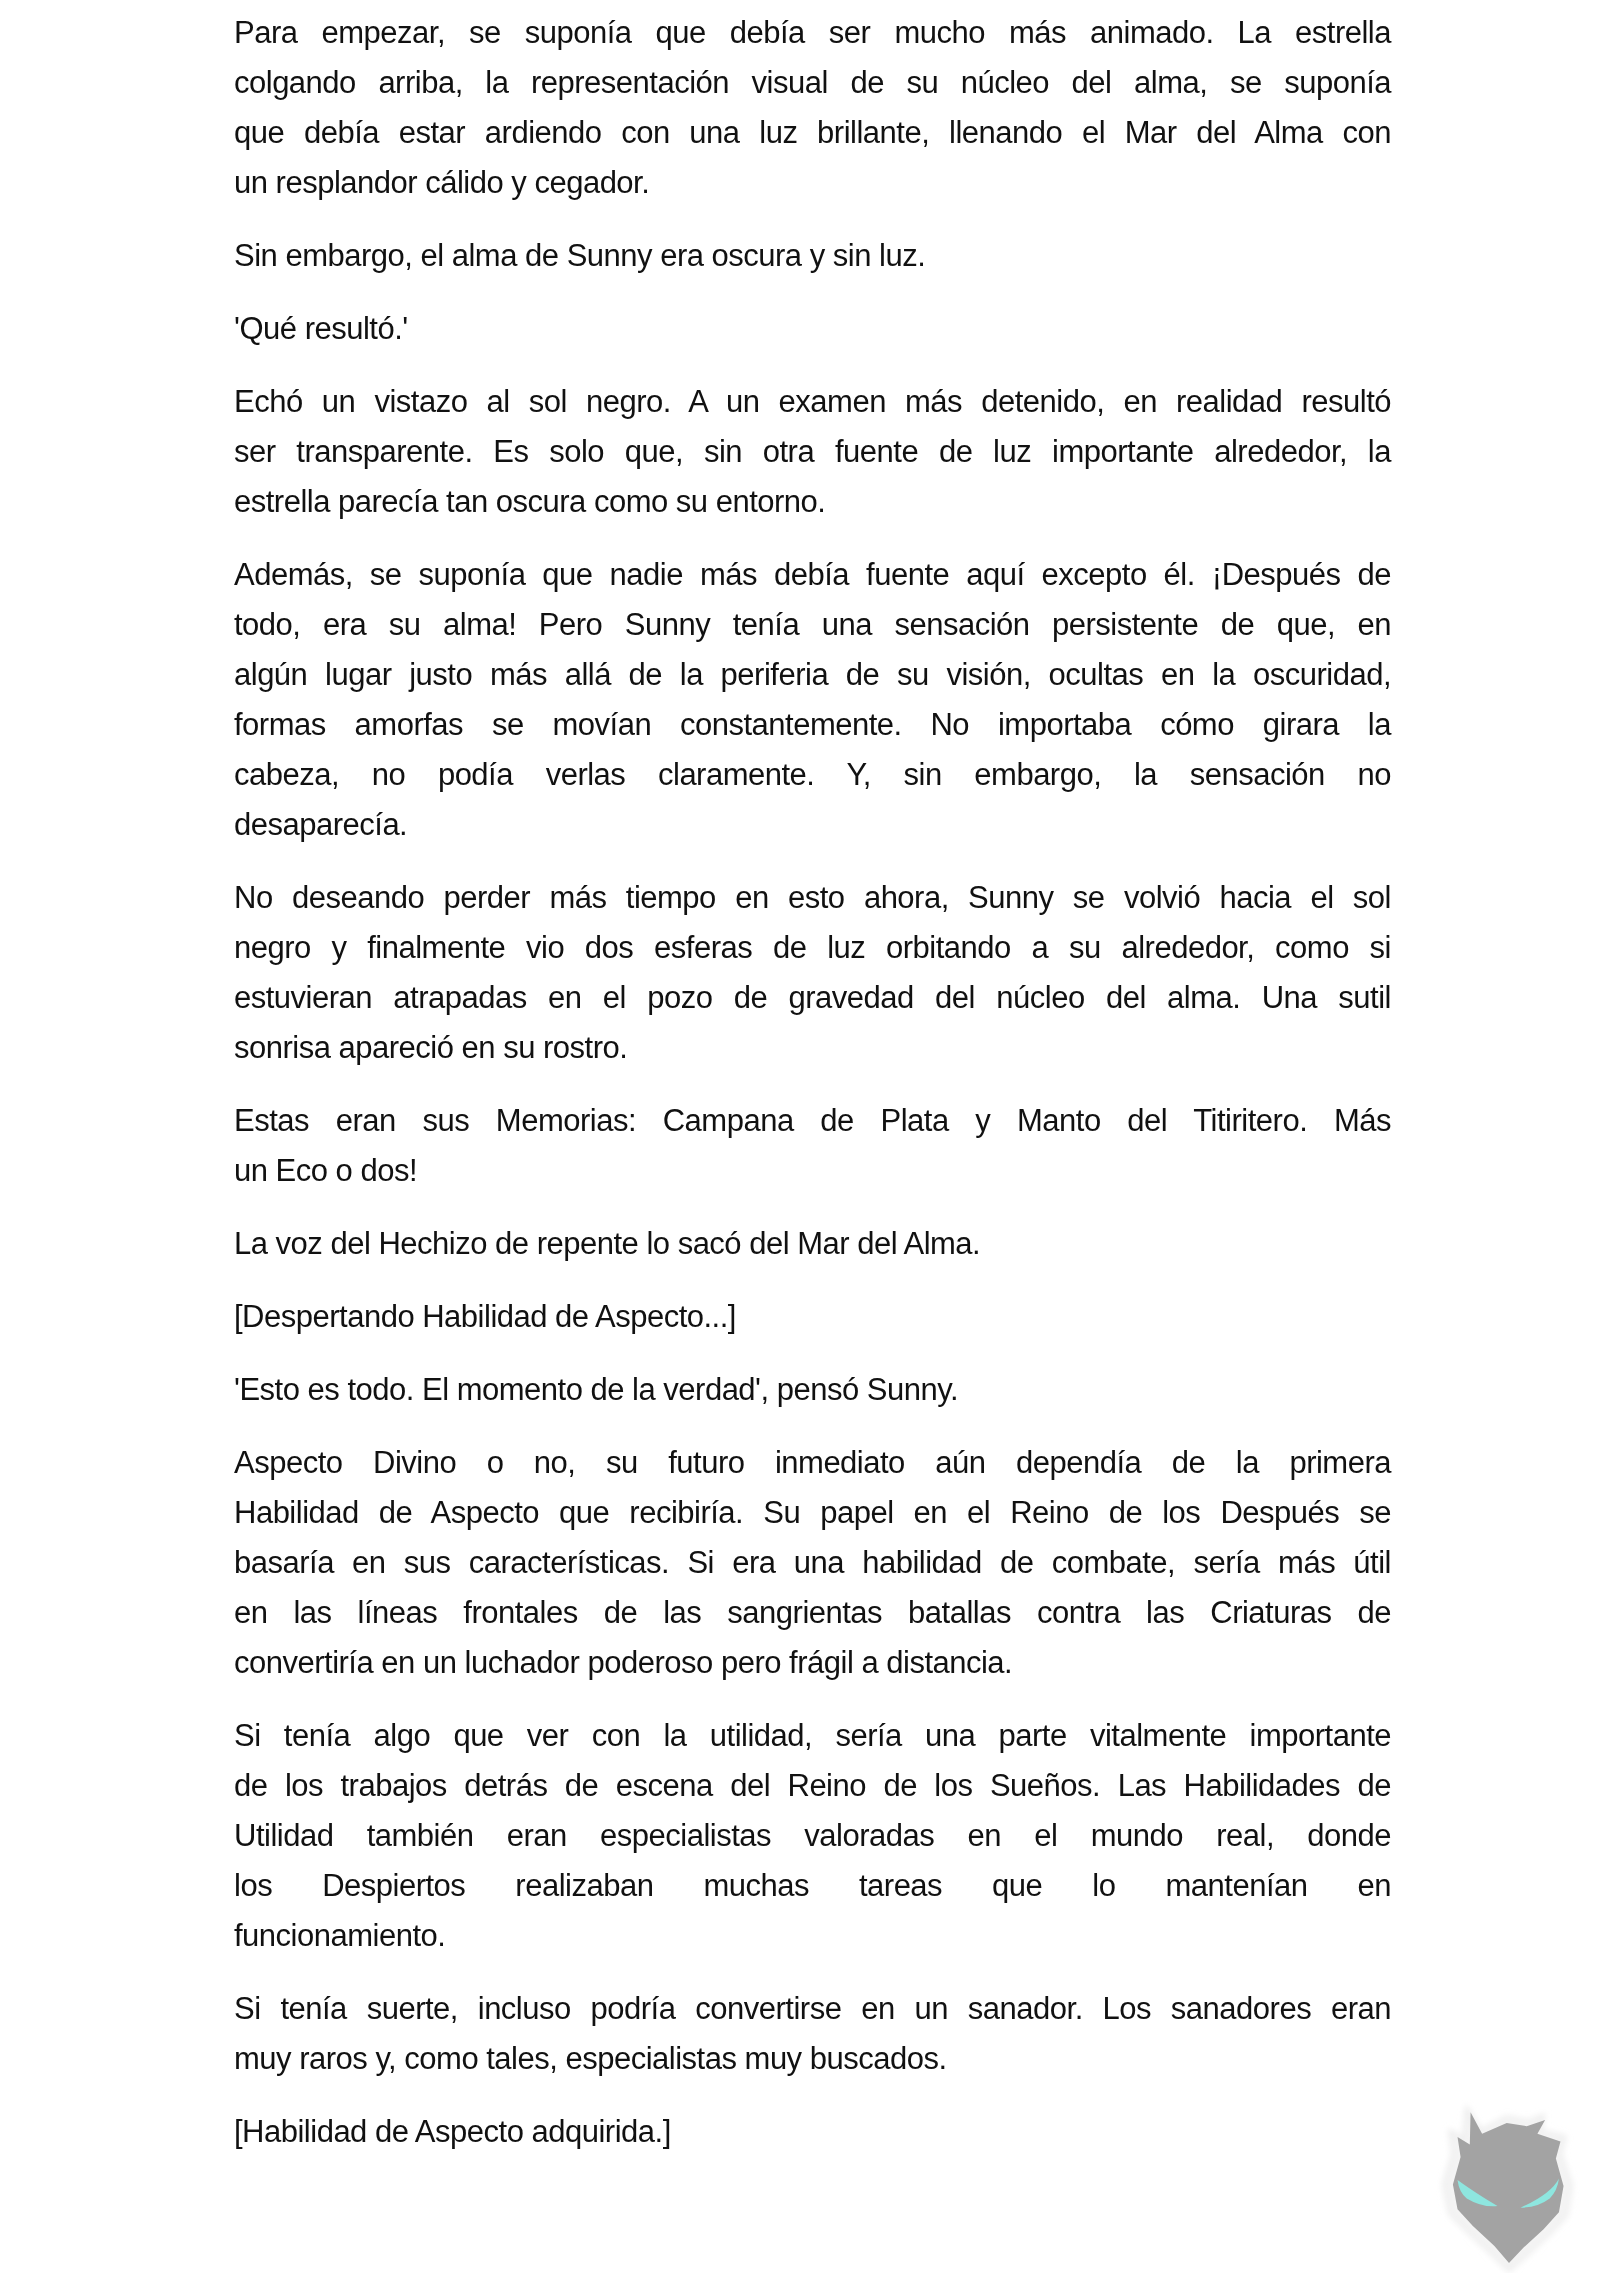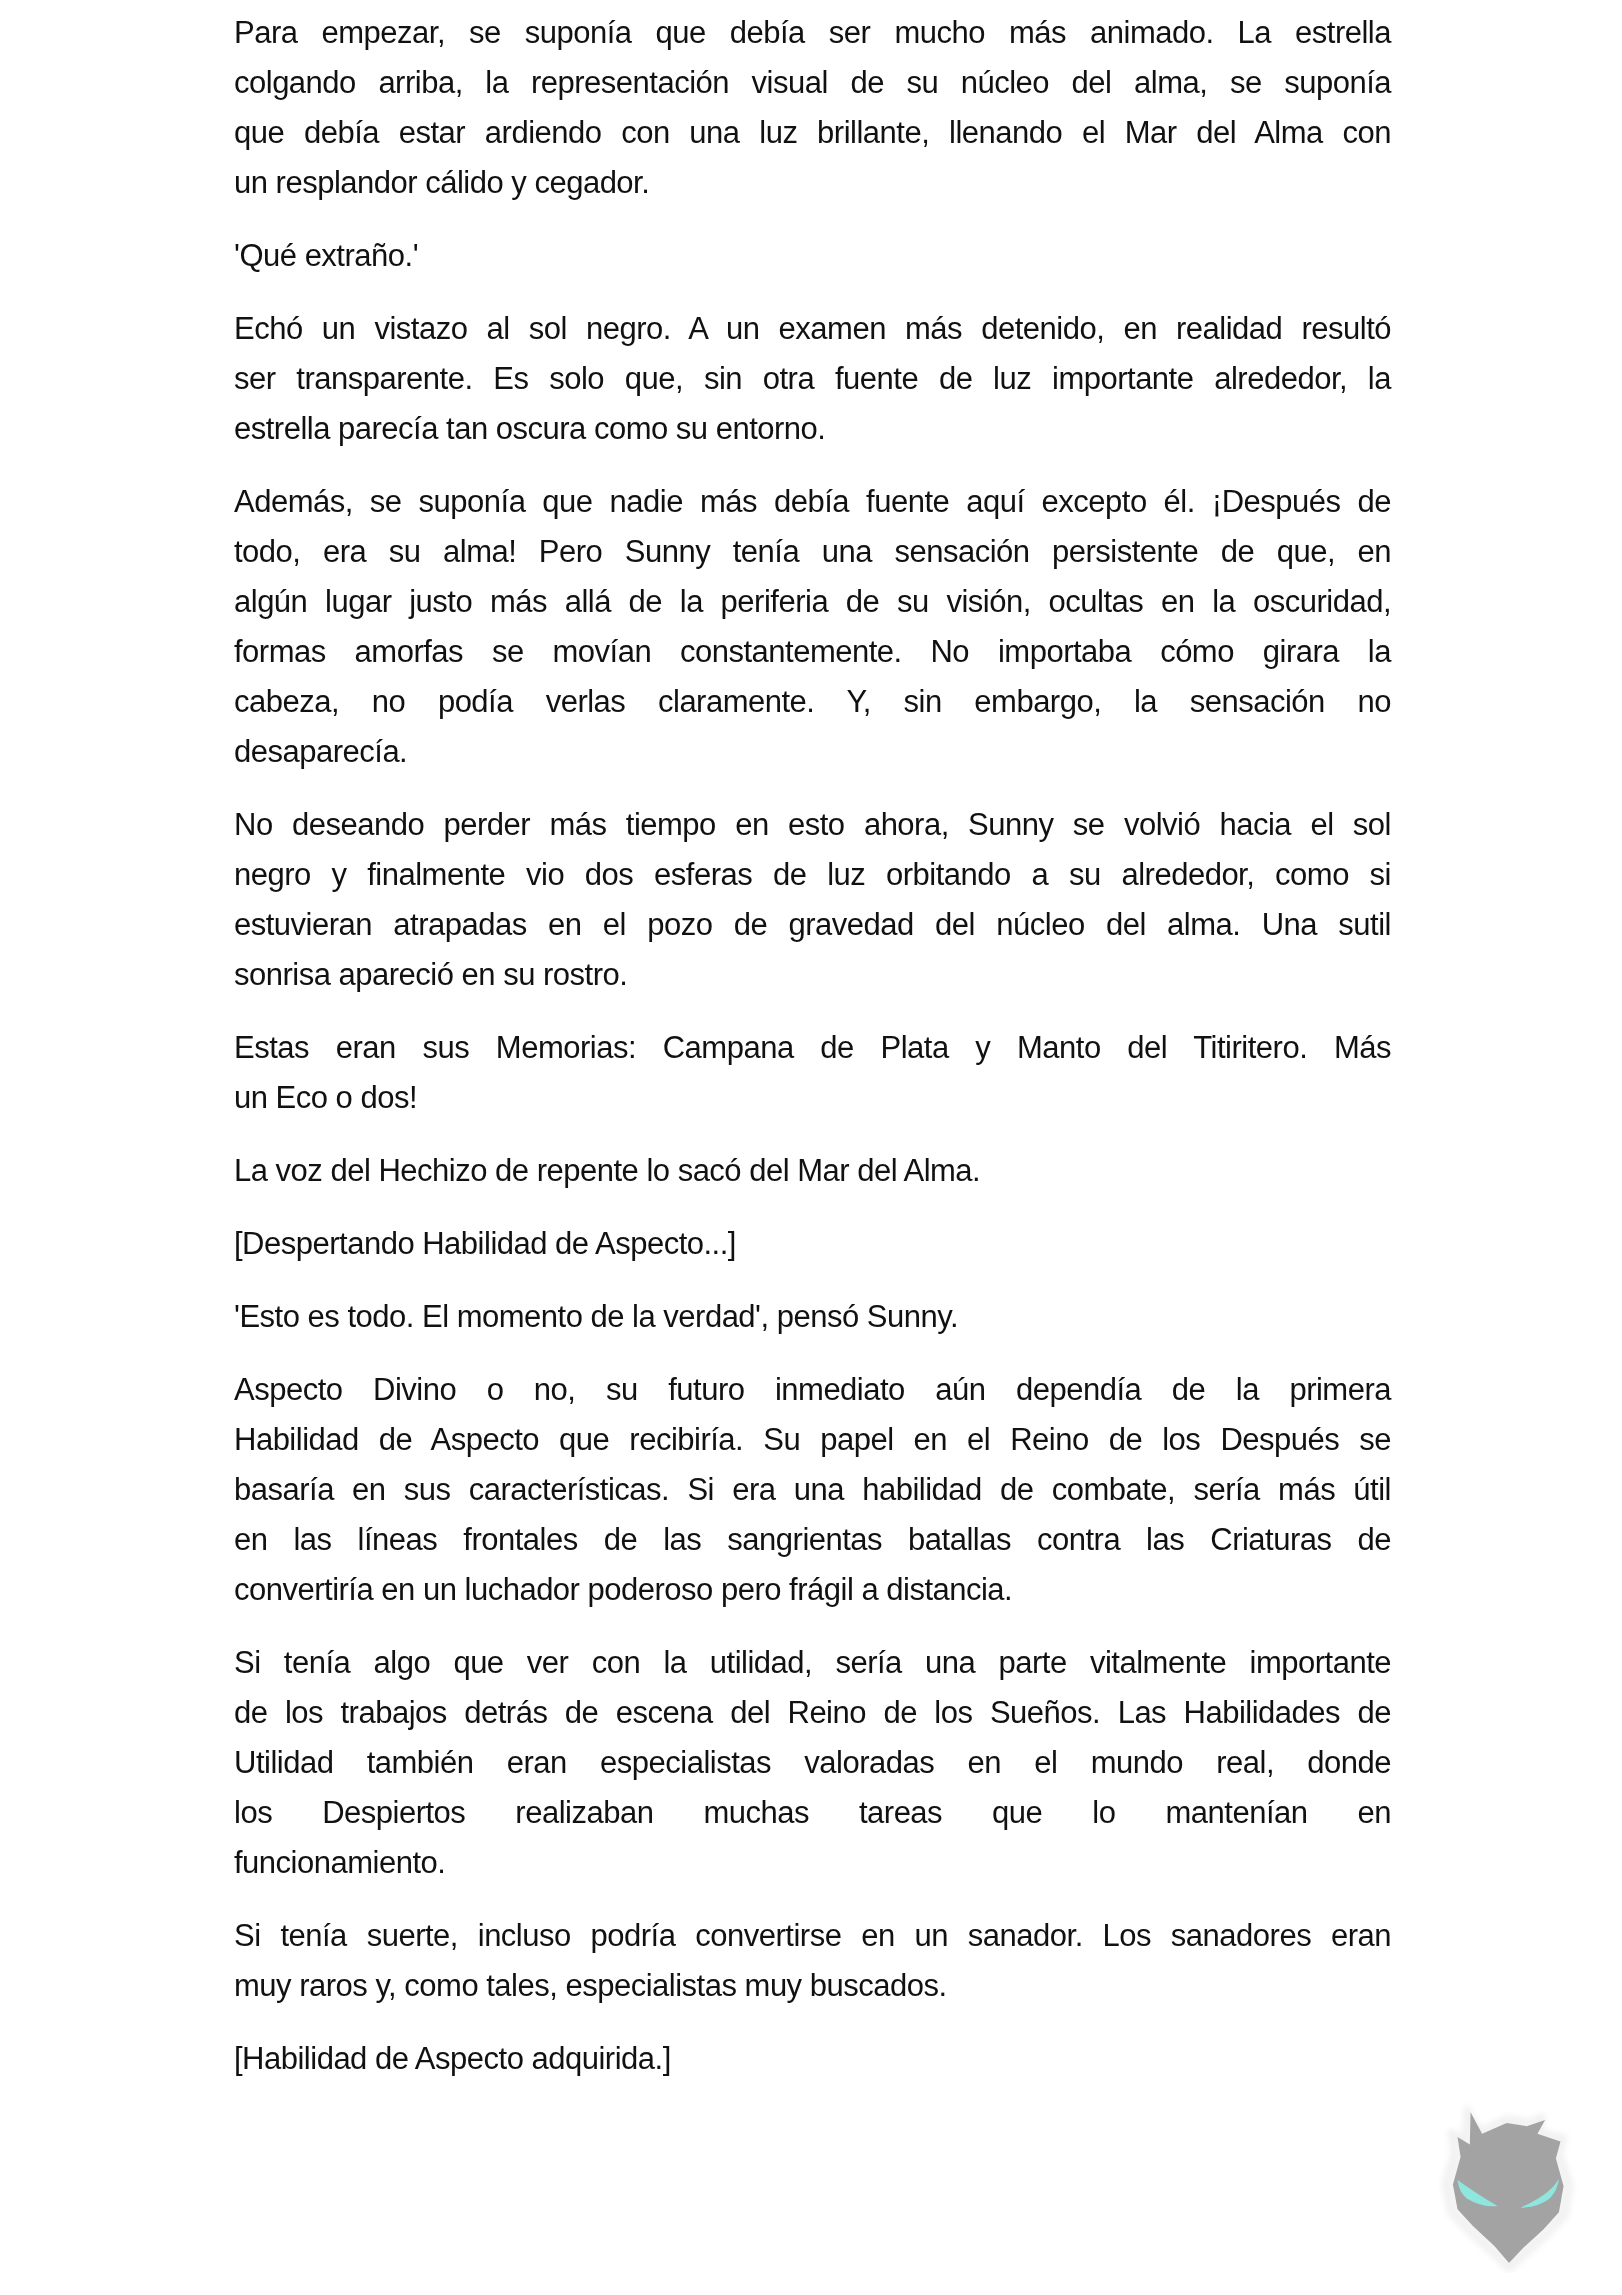--- a/index.html
+++ b/index.html
@@ -50,21 +50,24 @@
 <body>
 
 <div class="page" id="page">
     <div class="para">
       <span class="line just">Para empezar, se suponía que debía ser mucho más animado. La estrella</span>
       <span class="line just">colgando arriba, la representación visual de su núcleo del alma, se suponía</span>
       <span class="line just">que debía estar ardiendo con una luz brillante, llenando el Mar del Alma con</span>
       <span class="line">un resplandor cálido y cegador.</span>
     </div>
     <div class="para">
-      <span class="line">'Qué extraño.'</span>
+      <span class="line">Sin embargo, el alma de Sunny era oscura y sin luz.</span>
+    </div>
+    <div class="para">
+      <span class="line">'Qué resultó.'</span>
     </div>
     <div class="para">
       <span class="line just">Echó un vistazo al sol negro. A un examen más detenido, en realidad resultó</span>
       <span class="line just">ser transparente. Es solo que, sin otra fuente de luz importante alrededor, la</span>
       <span class="line">estrella parecía tan oscura como su entorno.</span>
     </div>
     <div class="para">
       <span class="line just">Además, se suponía que nadie más debía fuente aquí excepto él. ¡Después de</span>
       <span class="line just">todo, era su alma! Pero Sunny tenía una sensación persistente de que, en</span>
       <span class="line just">algún lugar justo más allá de la periferia de su visión, ocultas en la oscuridad,</span>

